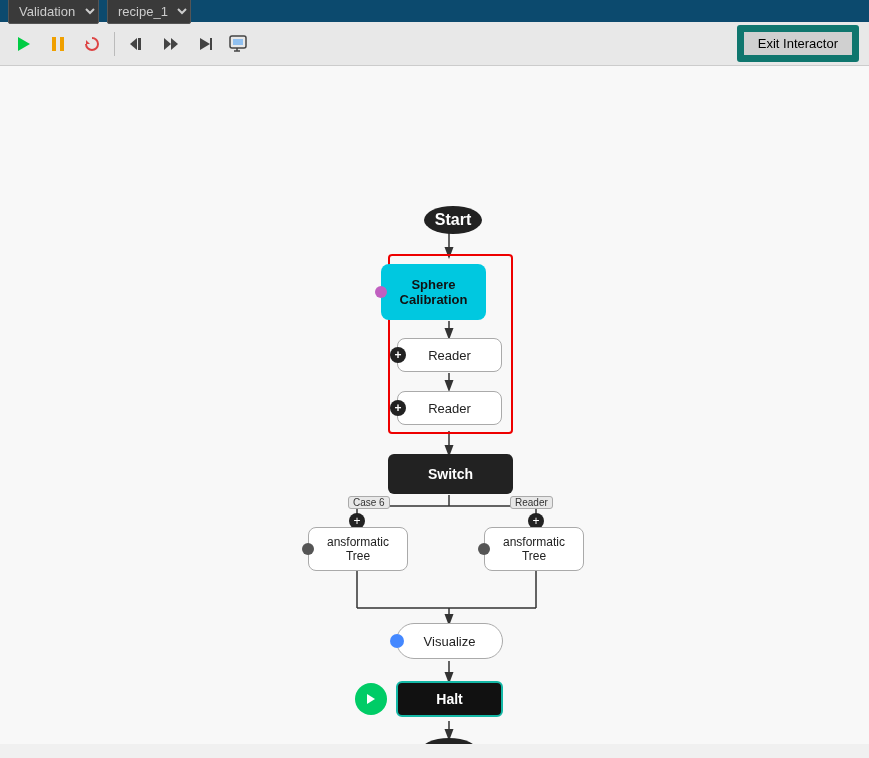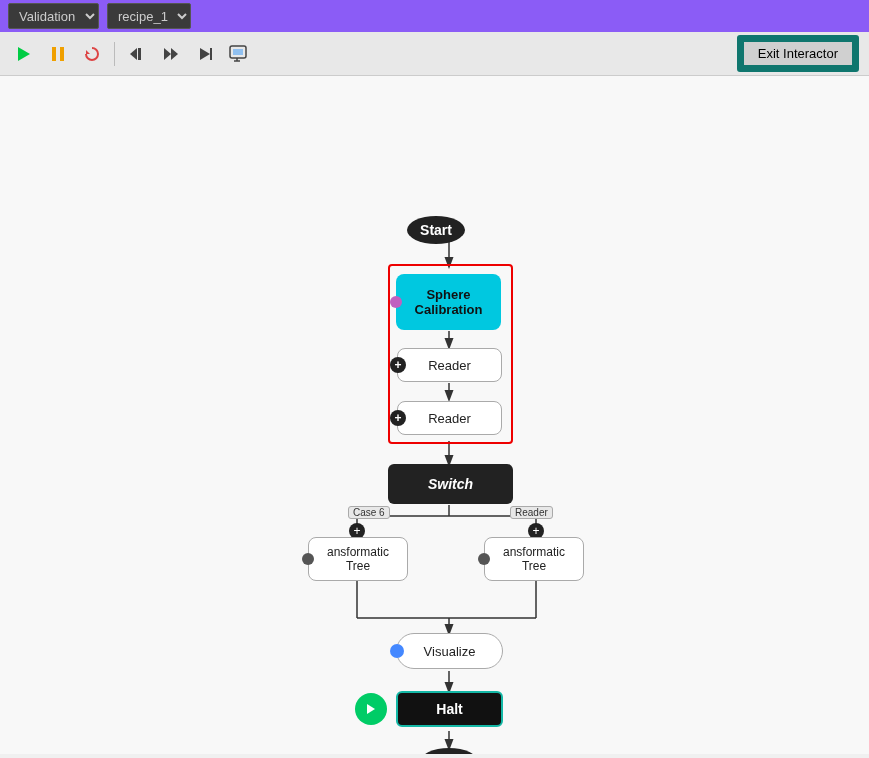--- a/index.html
+++ b/index.html
@@ -1,20 +1,20 @@
 <!DOCTYPE html>
 <html><head>
   <meta charset="utf-8">
   <style>
     * { box-sizing: border-box; margin: 0; padding: 0; }
     body { width: 869px; height: 758px; background: #f0f0f0; font-family: Arial, sans-serif; overflow: hidden; }
 
     .top-bar {
       display: flex; align-items: center;
-      background: #8b5cf6; height: 32px; padding: 8px 8px; gap: 8px;
+      background: #0c4a6e; height: 22px; padding: 8px 8px; gap: 8px;
     }
     .top-bar-select {
       background: #3a3a3a; color: #ccc; border: 1px solid #555;
       padding: 2px 6px; font-size: 13px; height: 26px; border-radius: 2px;
     }
     .manage-variables-btn {
       background: #4a4a4a; color: #ccc; border: 1px solid #555;
       padding: 2px 12px; font-size: 13px; height: 26px; border-radius: 2px;
       cursor: pointer; margin-left: 4px;
     }
@@ -262,41 +262,41 @@
 
     <defs>
       <marker id="arrow" markerWidth="8" markerHeight="8" refX="6" refY="3" orient="auto">
         <path d="M0,0 L0,6 L8,3 z" fill="#333"></path>
       </marker>
     </defs>
   </svg>
 
   <div class="group-red-border" style="left: 388px; top: 188px; width: 125px; height: 180px;"></div>
 
-  <div class="node node-circle" style="left: 407px; top: 140px; width: 58px; height: 28px; font-size: 14px;">
+  <div class="node node-circle" style="left: 424px; top: 140px; width: 58px; height: 28px; font-size: 16px;">
     <span>Start</span>
   </div>
 
-  <div class="node node-sphere" style="left: 396px; top: 198px; width: 105px; height: 56px; position: absolute;">
+  <div class="node node-sphere" style="left: 381px; top: 198px; width: 105px; height: 56px; position: absolute;">
     <div class="node-dot-purple" style="left:-6px; top:50%; transform:translateY(-50%);"></div>
     <span style="white-space: pre-line; text-align:center; font-weight:bold; font-size:13px;">Sphere
 Calibration</span>
   </div>
 
   <div class="node node-rounded" style="left: 397px; top: 272px; width: 105px; height: 34px; position: absolute;">
     <div class="node-plus">+</div>
     <span>Reader</span>
   </div>
 
   <div class="node node-rounded" style="left: 397px; top: 325px; width: 105px; height: 34px; position: absolute;">
     <div class="node-plus">+</div>
     <span>Reader</span>
   </div>
 
-  <div class="node node-switch" style="left: 388px; top: 388px; width: 125px; height: 40px; position: absolute; font-style: italic;">
+  <div class="node node-switch" style="left: 388px; top: 388px; width: 125px; height: 40px; position: absolute;">
     <span style="font-size:14px; font-weight:bold;">Switch</span>
   </div>
 
   <div class="branch-label" style="left: 348px; top: 430px;">
     <span>Case 6</span>
   </div>
 
   <div class="branch-label" style="left: 510px; top: 430px;">
     <span>Reader</span>
   </div>

